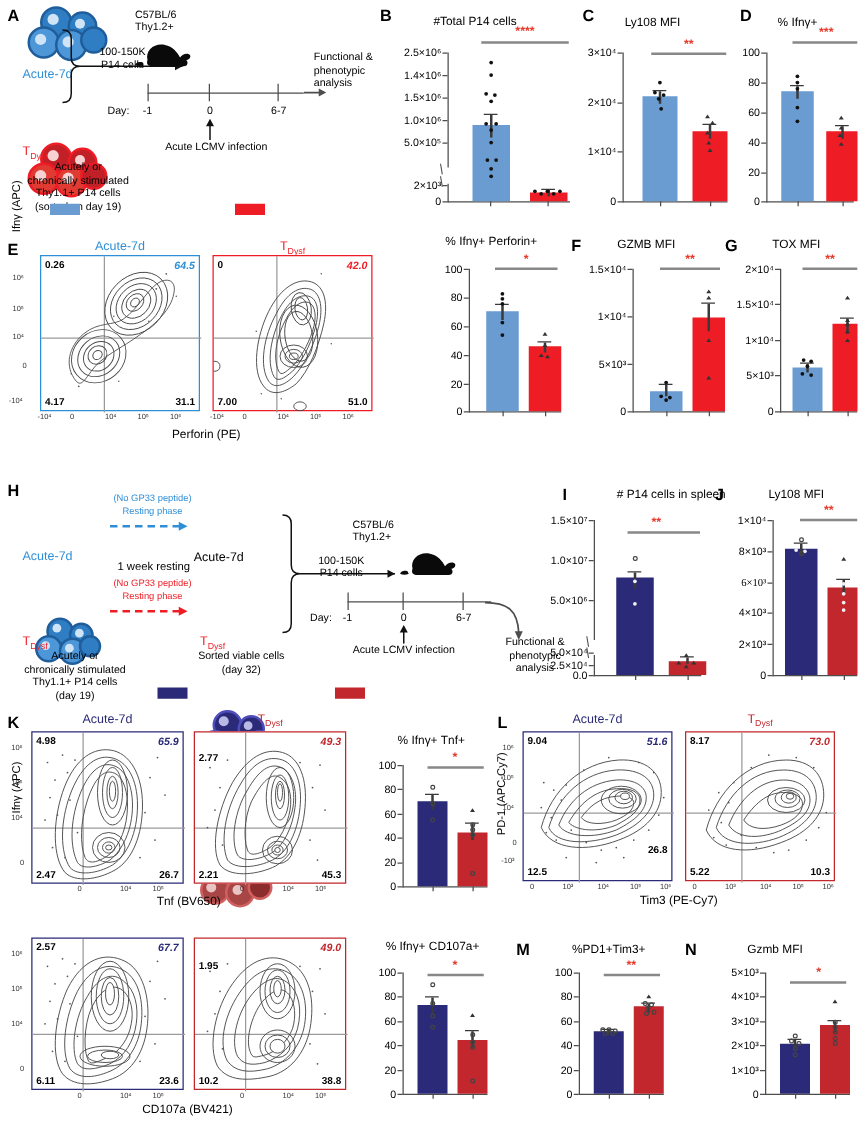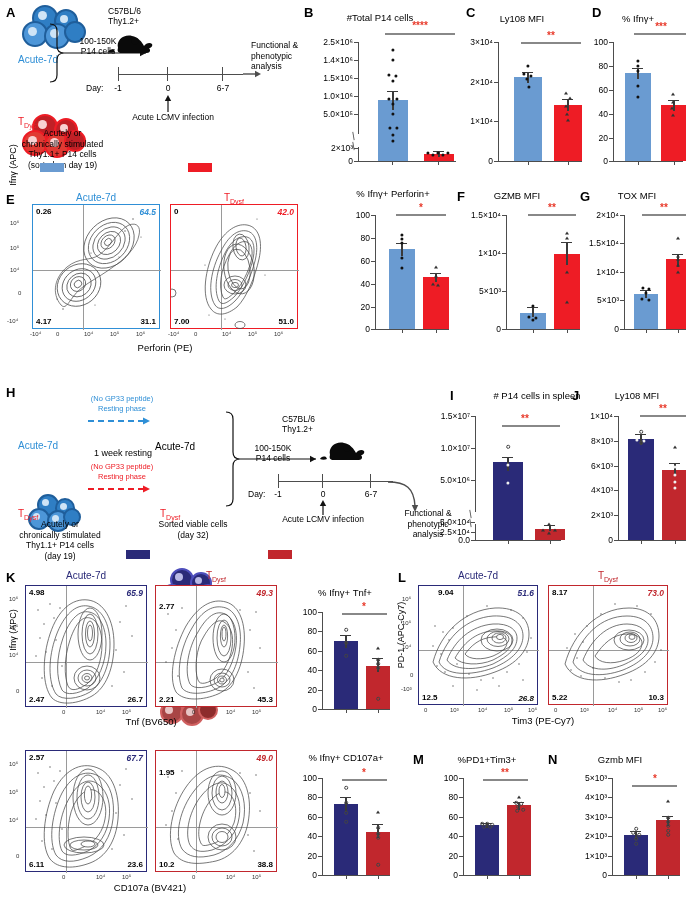--- a/index.html
+++ b/index.html
@@ -644,21 +644,21 @@
 <div class="abs panel-letter" style="left:572px; top:388px;">J</div>
 <div class="abs ttl" style="left:592px; top:390px; width:90px;">Ly108 MFI</div>
 <div class="chart" style="left:618px; top:416px; width:68px; height:125px;">
   <div class="axis-line" style="left:0; top:0; width:1.4px; height:125px;"></div>
   <div class="axis-line" style="left:0; top:124px; width:68px; height:1.4px;"></div>
   <div class="tick" style="top:0px;"></div>
     <div class="ytlabel" style="top:0px;">1×10⁴</div>
   <div class="tick" style="top:25px;"></div>
     <div class="ytlabel" style="top:25px;">8×10³</div>
   <div class="tick" style="top:50px;"></div>
-    <div class="ytlabel" style="top:50px;">6×10³</div>
+    <div class="ytlabel" style="top:50px;font-family:Liberation Serif, serif;">6×10³</div>
   <div class="tick" style="top:74px;"></div>
     <div class="ytlabel" style="top:74px;">4×10³</div>
   <div class="tick" style="top:99px;"></div>
     <div class="ytlabel" style="top:99px;">2×10³</div>
   <div class="tick" style="top:124px;"></div>
     <div class="ytlabel" style="top:124px;">0</div>
   <div class="bar" style="left:10px; width:26px; height:101px; background:#2a2a78; bottom:1px;"></div>
   <div class="bar" style="left:44px; width:26px; height:70px; background:#c1272d; bottom:1px;"></div>
   <div class="errbar" style="left:22.3px; bottom:96px; height:10px;"></div>
   <div class="errcap" style="left:17px; bottom:106px; width:11px;"></div>
@@ -987,24 +987,24 @@
         <circle cx="34" cy="42" r="0.7"></circle>
         <circle cx="24" cy="46" r="0.7"></circle>
       <circle cx="34" cy="100" r="0.7"></circle>
         <circle cx="58" cy="104" r="0.7"></circle>
         <circle cx="80" cy="100" r="0.7"></circle>
       <circle cx="16" cy="40" r="0.7"></circle>
         <circle cx="112" cy="52" r="0.7"></circle>
         <circle cx="104" cy="94" r="0.7"></circle>
     </g>
   </svg>
-  <div class="q-lab" style="left:3px; top:2px;margin-left:16px;">9.04</div>
+  <div class="q-lab" style="left:3px; top:2px;">9.04</div>
   <div class="q-lab q-hi" style="right:3px; top:2px; color:#2a2a78;">51.6</div>
   <div class="q-lab" style="left:3px; bottom:2px;">12.5</div>
-  <div class="q-lab" style="right:3px; bottom:1px;font-style:italic;">26.8</div>
+  <div class="q-lab" style="right:3px; bottom:20px;">26.8</div>
 </div>
 <div class="abs axnum" style="left:402px; top:596px;">10⁶</div>
 <div class="abs axnum" style="left:402px; top:620px;">10⁵</div>
 <div class="abs axnum" style="left:402px; top:644px;">10⁴</div>
 <div class="abs axnum" style="left:410px; top:672px;">0</div>
 <div class="abs axnum" style="left:401px; top:686px;">-10³</div>
 <div class="abs axnum" style="left:424px; top:707px;">0</div>
 <div class="abs axnum" style="left:450px; top:707px;">10³</div>
 <div class="abs axnum" style="left:478px; top:707px;">10⁴</div>
 <div class="abs axnum" style="left:504px; top:707px;">10⁵</div>

